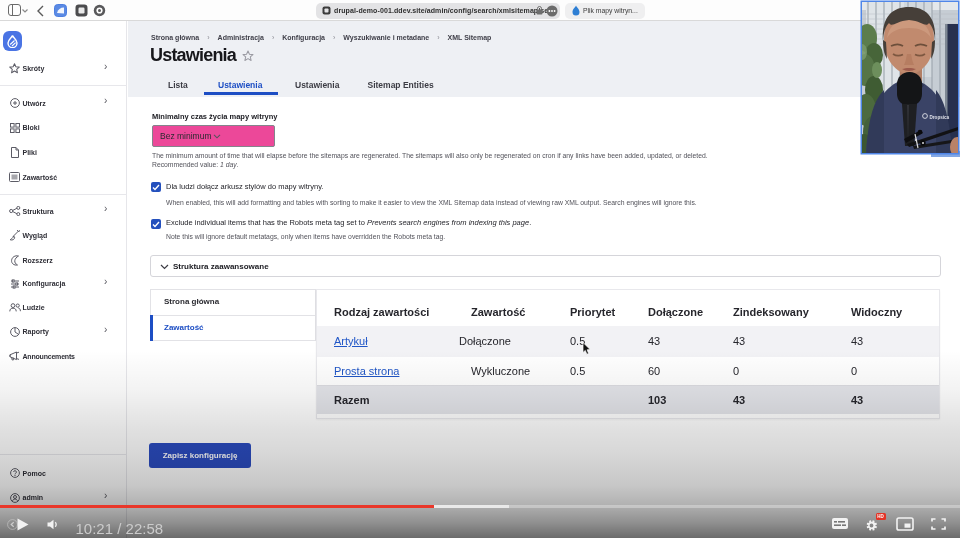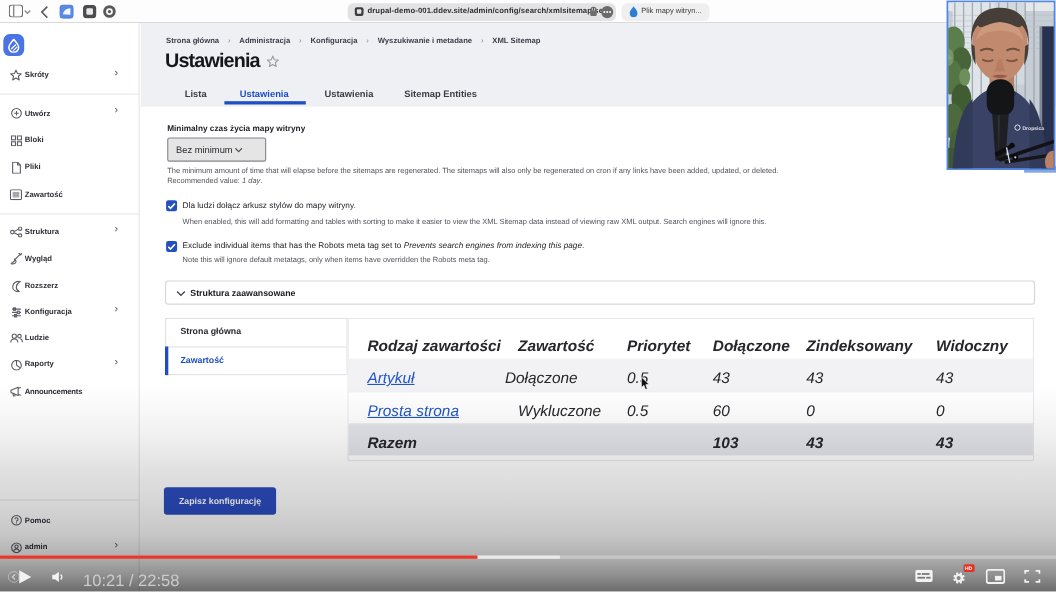--- a/index.html
+++ b/index.html
@@ -7,21 +7,21 @@
   body { font-family:"Liberation Sans", sans-serif; background:#fff; }
   #stage { position:relative; width:960px; height:538px; overflow:hidden; background:#fff; }
   .abs { position:absolute; }
   .bold { font-weight:700; }
   svg { display:block; }
   .menu-item { position:absolute; left:0; width:127px; height:14px; display:flex; align-items:center; }
   .menu-item .mi { position:absolute; left:8px; width:13px; display:flex; justify-content:center; }
   .menu-item .ml { position:absolute; left:22.5px; font-size:7px; font-weight:700; color:#2e2e36; white-space:nowrap; }
   .menu-item .mc { position:absolute; left:104px; font-size:10px; color:#55555d; font-weight:400; top:-1px; }
   .crumb-sep { color:#8b8b93; margin:0 8px; font-weight:400; }
-  .tc { font-size:14px; color:#26262c; white-space:nowrap;font-style:italic; }
+  .tc { font-size:11px; color:#26262c; white-space:nowrap; }
 </style>
 </head>
 <body>
 <div id="stage">
 
   <div class="abs" style="left:0;top:0;width:960px;height:21px;background:#fdfdfd;border-bottom:1px solid #d9d9d9;">
 
     <svg class="abs" style="left:8px;top:4px;" width="13" height="12" viewBox="0 0 13 12">
       <rect x="0.5" y="0.5" width="12" height="11" rx="2.5" fill="none" stroke="#6a6a6a" stroke-width="1"></rect>
       <line x1="4.5" y1="1" x2="4.5" y2="11" stroke="#6a6a6a" stroke-width="1"></line>
@@ -233,21 +233,21 @@
   <div id="tabs">
     <div class="abs bold" style="left:168px;top:79.5px;font-size:8.5px;color:#3c3c44;">Lista</div>
     <div class="abs bold" style="left:218px;top:79.5px;font-size:8.5px;color:#1d4ec4;">Ustawienia</div>
     <div class="abs" style="left:204px;top:92px;width:74px;height:2.5px;background:#1d4ec4;"></div>
     <div class="abs bold" style="left:295px;top:79.5px;font-size:8.5px;color:#3c3c44;">Ustawienia</div>
     <div class="abs bold" style="left:367.5px;top:79.5px;font-size:8.5px;color:#3c3c44;">Sitemap Entities</div>
   </div>
 
   <div id="bodyc">
     <div class="abs bold" style="left:152px;top:112px;font-size:7.5px;color:#1a1a20;text-align:right;">Minimalny czas życia mapy witryny</div>
-    <div class="abs" style="left:152px;top:125px;width:90px;height:21.5px;border:1px solid #84848c;border-radius:2px;background:#e5e5e5;">
+    <div class="abs" style="left:152px;top:125px;width:123px;height:21.5px;border:1px solid #84848c;border-radius:2px;background:#ec4899;">
       <div class="abs" style="left:7px;top:5px;font-size:8.5px;color:#2a2a30;">Bez minimum</div>
       <svg class="abs" style="left:60px;top:8px;" width="8" height="5" viewBox="0 0 8 5">
           <path d="M1 0.8 L4 3.8 L7 0.8" fill="none" stroke="#55555d" stroke-width="1.1"></path>
         </svg>
     </div>
     <div class="abs" style="left:152px;top:152px;font-size:6.8px;color:#52525a;">The minimum amount of time that will elapse before the sitemaps are regenerated. The sitemaps will also only be regenerated on cron if any links have been added, updated, or deleted.</div>
     <div class="abs" style="left:152px;top:161px;font-size:6.8px;color:#52525a;">Recommended value: <i>1 day</i>.</div>
 
     <div class="abs" style="left:150.5px;top:182px;width:10px;height:10px;background:#2450bd;border-radius:2px;">
       <svg style="margin:2px 0 0 1.5px;" width="8" height="7" viewBox="0 0 8 7">

